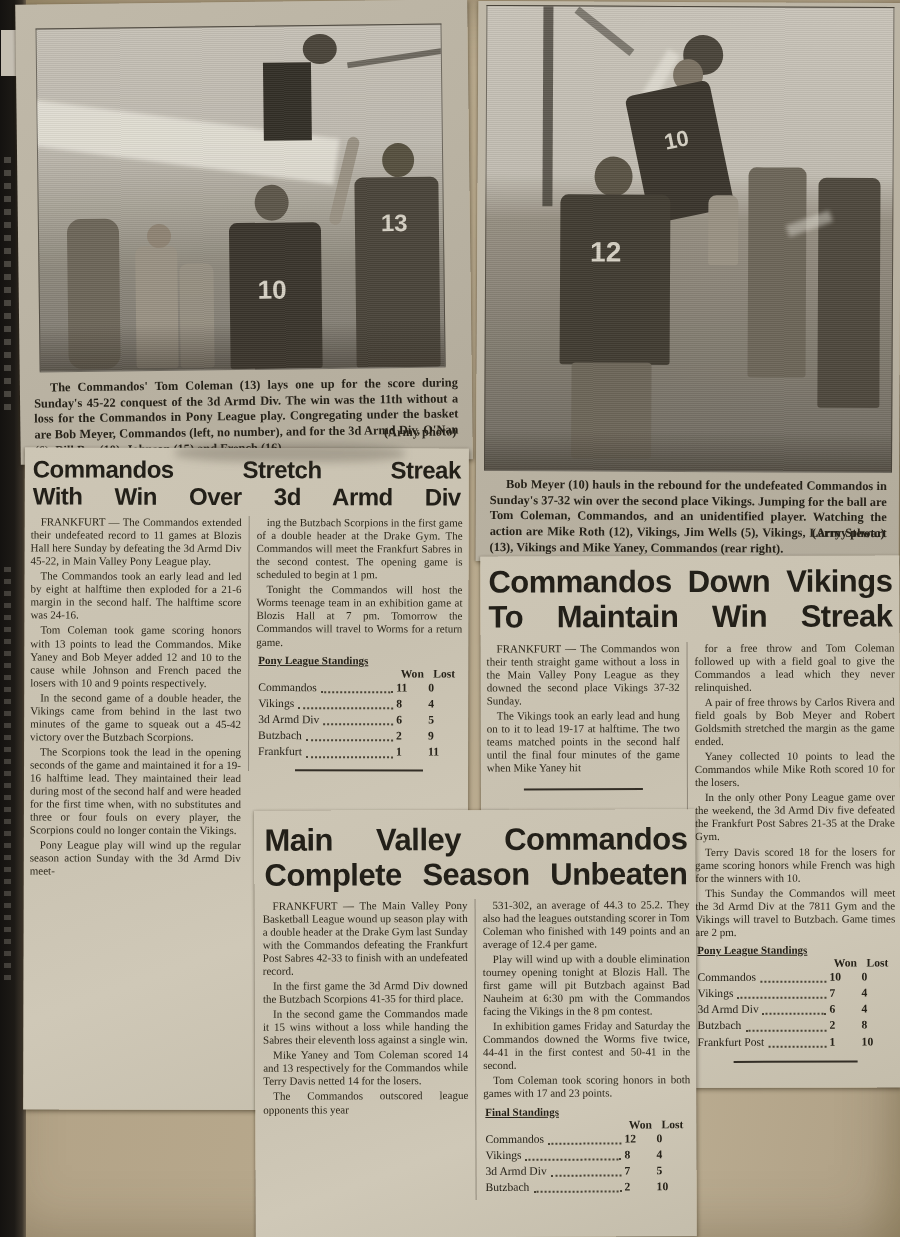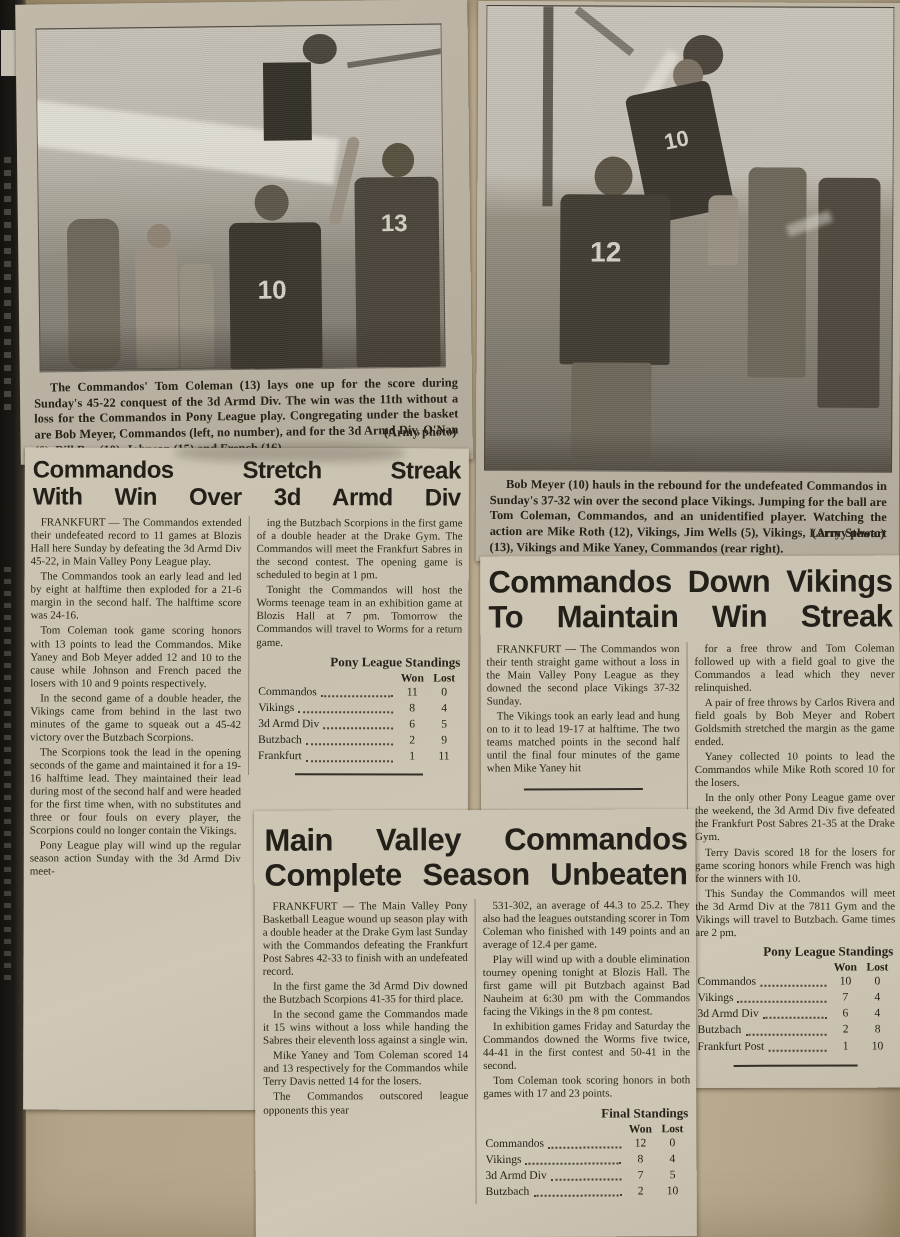--- a/index.html
+++ b/index.html
@@ -64,27 +64,27 @@
   .col { }
   .col + .col { border-left:1px solid rgba(55,48,38,.4); }
   .body-text {
     font-size:11px; line-height:1.185; text-align:justify; text-indent:10px;
     color:#2b2619; margin-bottom:2px;
   }
   .smudge { position:absolute; background:rgba(70,62,50,.28); filter:blur(4px); border-radius:40%; }
 
   
   .standings { margin:5px 2px 4px 2px; color:#262219; }
-  .st-title { text-align:right; font-weight:bold; font-size:13px; margin-bottom:1px; }
+  .st-title { text-align:left; font-weight:bold; font-size:11px; margin-bottom:1px;text-decoration:underline; }
   .st-head { display:flex; justify-content:flex-end; font-weight:bold; font-size:11.6px; }
   .st-head .wl { width:32px; text-align:center; }
   .st-row { display:flex; align-items:flex-end; font-size:11.6px; line-height:1.4; }
   .st-team { white-space:nowrap; }
   .st-dots { flex:1; border-bottom:2px dotted #4a4436; margin:0 3px 3px 4px; }
-  .st-num { width:32px; text-align:center; font-weight:normal; }
+  .st-num { width:32px; font-weight:bold; }
   .endrule { border-top:2px solid #332e26; width:62%; margin:14px auto 0 auto; }
 </style>
 </head>
 <body>
 
 <div id="page">
 
   <div class="spine">
     <div class="spine-mark spine-m1"></div>
     <div class="spine-mark spine-m2"></div>

